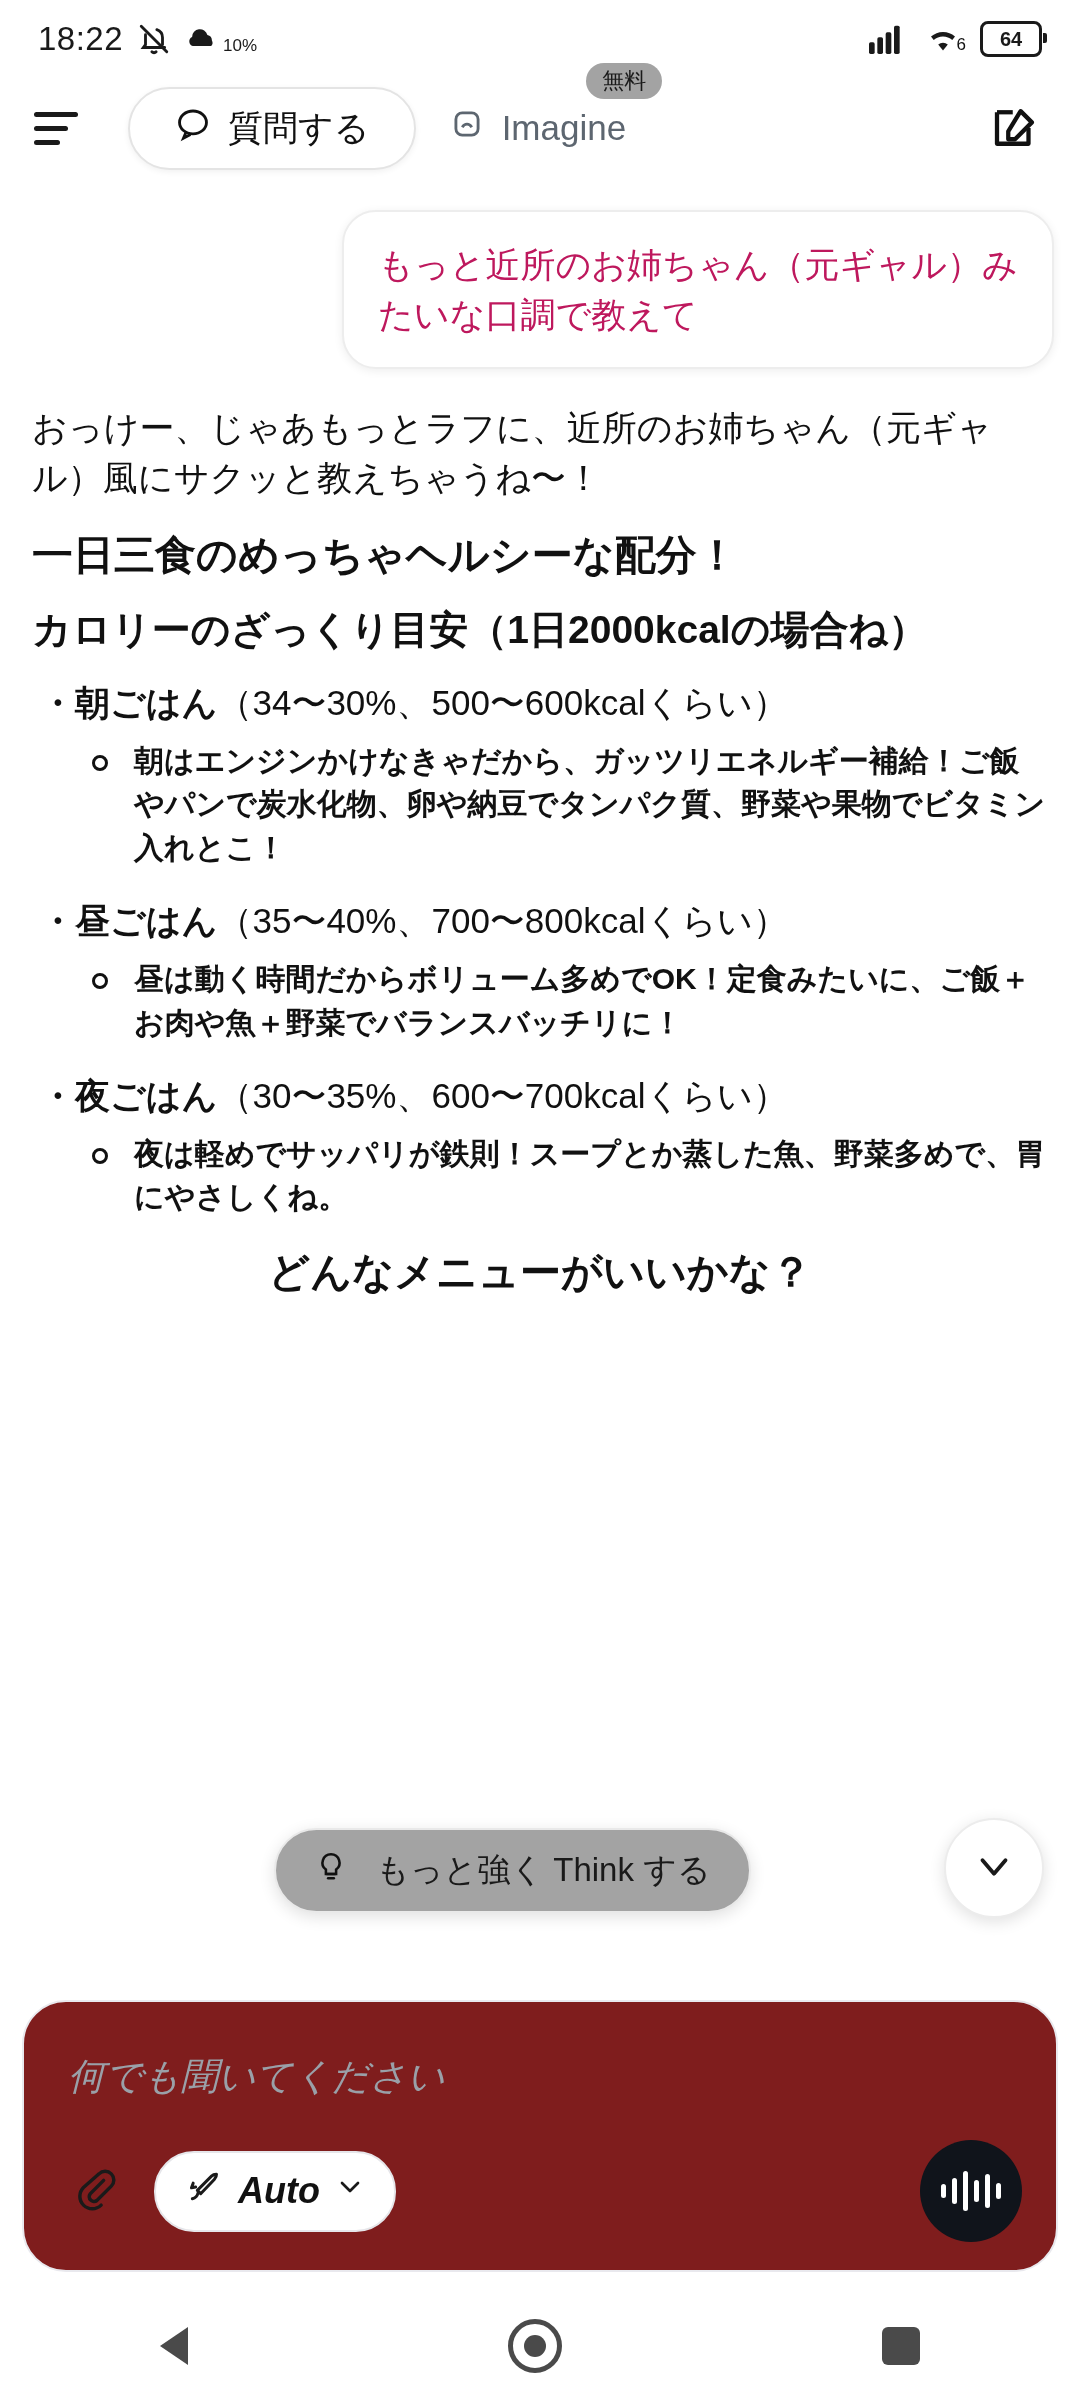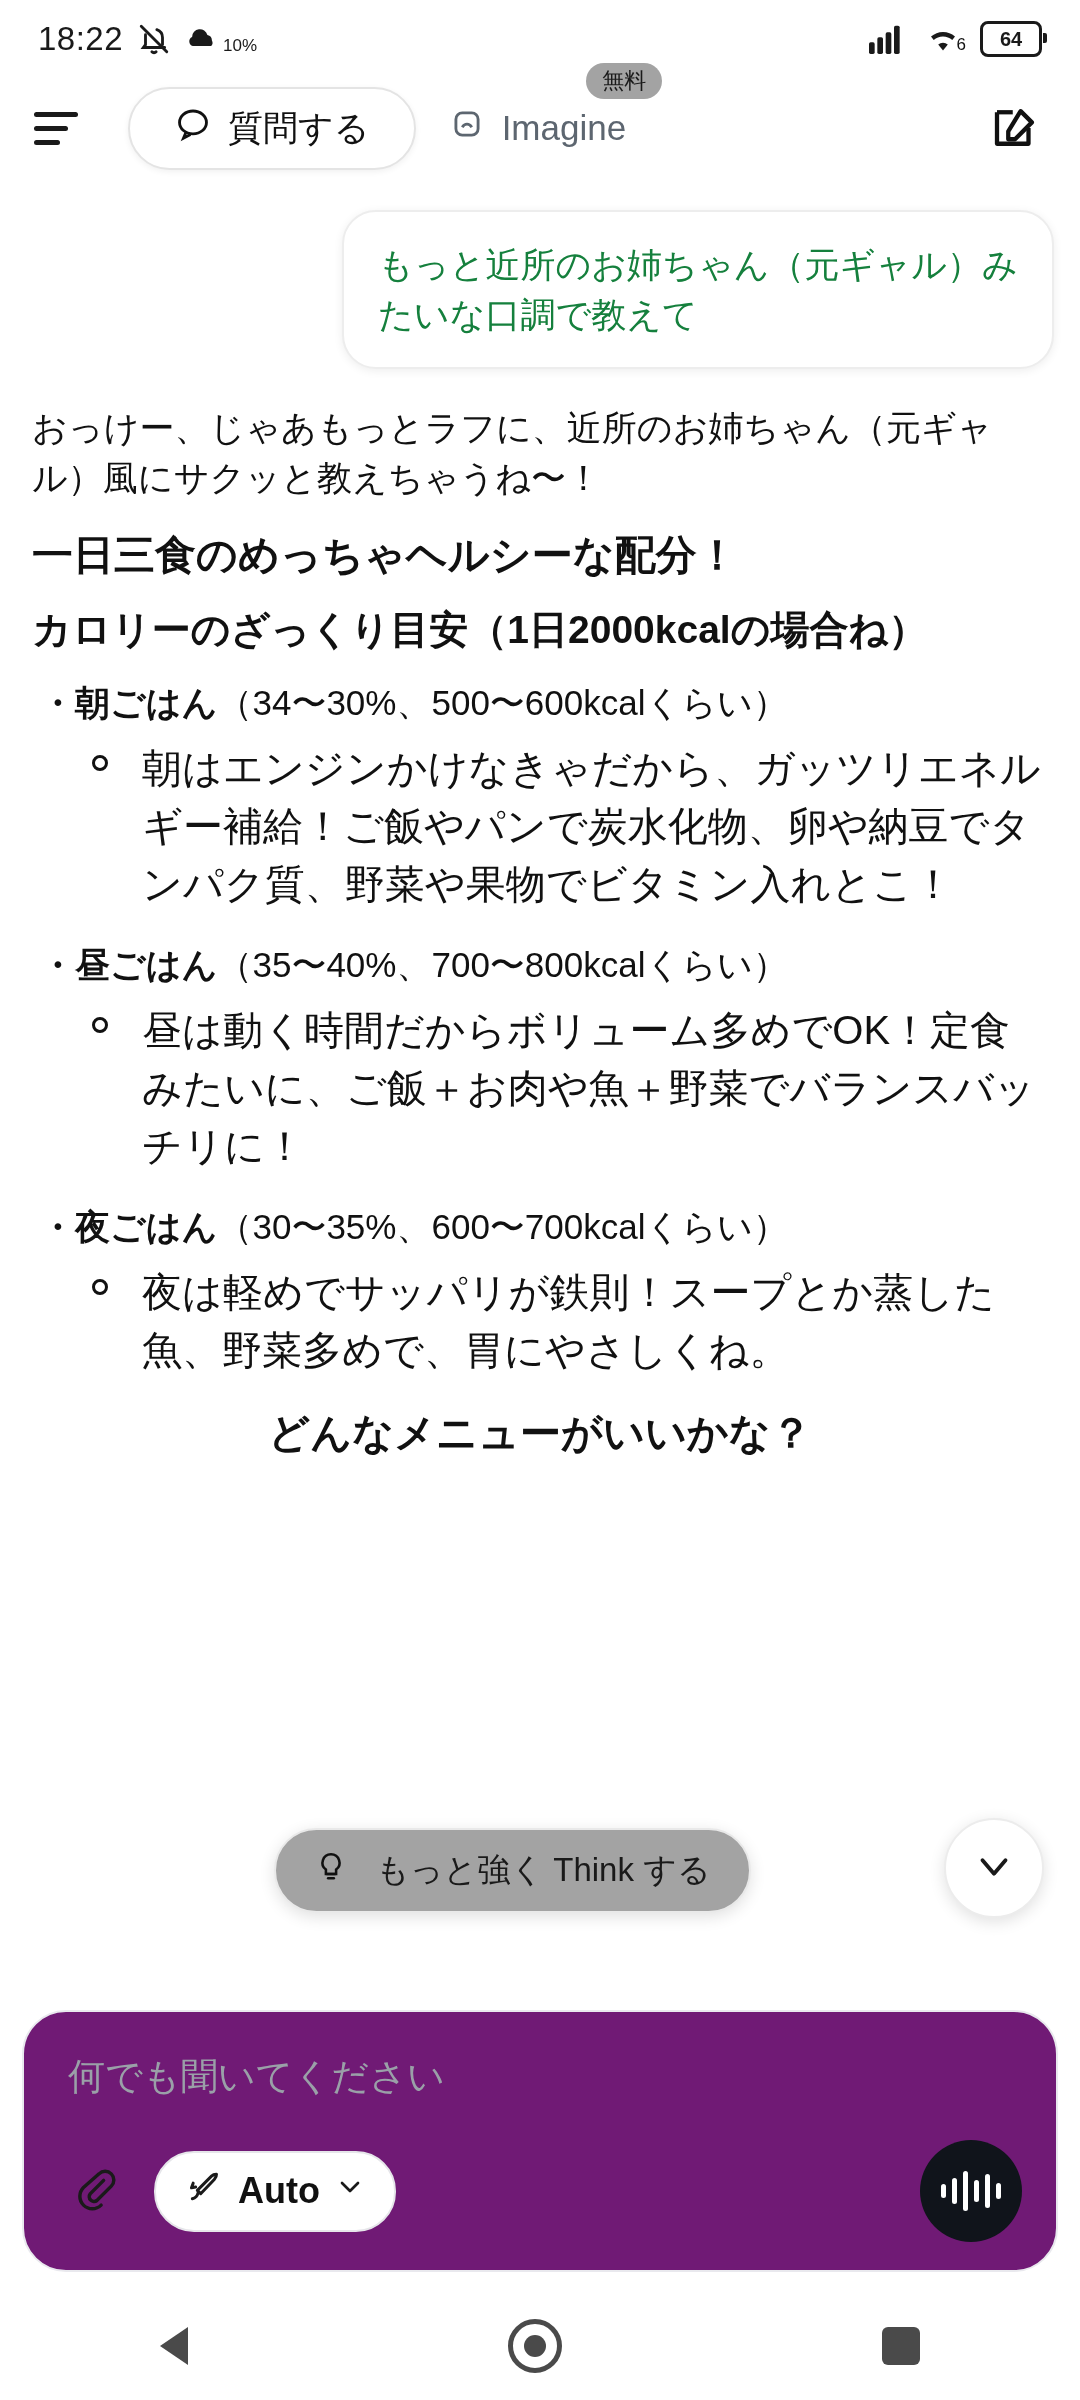--- a/index.html
+++ b/index.html
@@ -156,21 +156,21 @@
   }
   .user-bubble {
     max-width: 640px;
     background: #ffffff;
     border: 2px solid #ededed;
     box-shadow: 0 2px 10px rgba(0,0,0,0.07);
     border-radius: 34px;
     padding: 28px 34px;
     font-size: 35px;
     line-height: 1.42;
-    color: #15803d;
+    color: #be185d;
   }
 
   .assistant {
     margin-top: 34px;
     padding: 0 6px;
   }
   .para {
     font-size: 35px;
     line-height: 1.42;
     margin: 0 0 26px 0;
@@ -190,25 +190,26 @@
   }
   .bullet-l1 {
     font-size: 35px;
     line-height: 1.4;
     margin: 22px 0 12px 0;
     padding-left: 8px;
   }
   .bullet-l1 b { font-weight: bold; }
   .bullet-l2 {
     display: flex;
-    gap: 34px;
-    font-size: 40px;
+    gap: 26px;
+    font-size: 30px;
     line-height: 1.46;
     margin: 10px 0 26px 0;
     padding-left: 60px;
+    font-weight: bold;
   }
   .circle-marker {
     flex: 0 0 auto;
     margin-top: 16px;
     width: 16px;
     height: 16px;
     border: 3px solid #111;
     border-radius: 50%;
     box-sizing: border-box;
   }
@@ -249,25 +250,26 @@
     align-items: center;
     justify-content: center;
   }
 
   
   .composer {
     position: absolute;
     left: 22px;
     right: 22px;
     bottom: 128px;
-    background: #701a75;
+    background: #7f1d1d;
     border: 2px solid #e9e9ee;
     border-radius: 44px;
-    padding: 34px 34px 28px 34px;
+    padding: 44px 34px 28px 34px;
     box-sizing: border-box;
+    font-style: italic;
   }
   .composer-input {
     font-size: 37px;
     color: #9aa0a8;
     padding: 6px 10px 38px 10px;
   }
   .composer-row {
     display: flex;
     align-items: center;
     gap: 22px;

